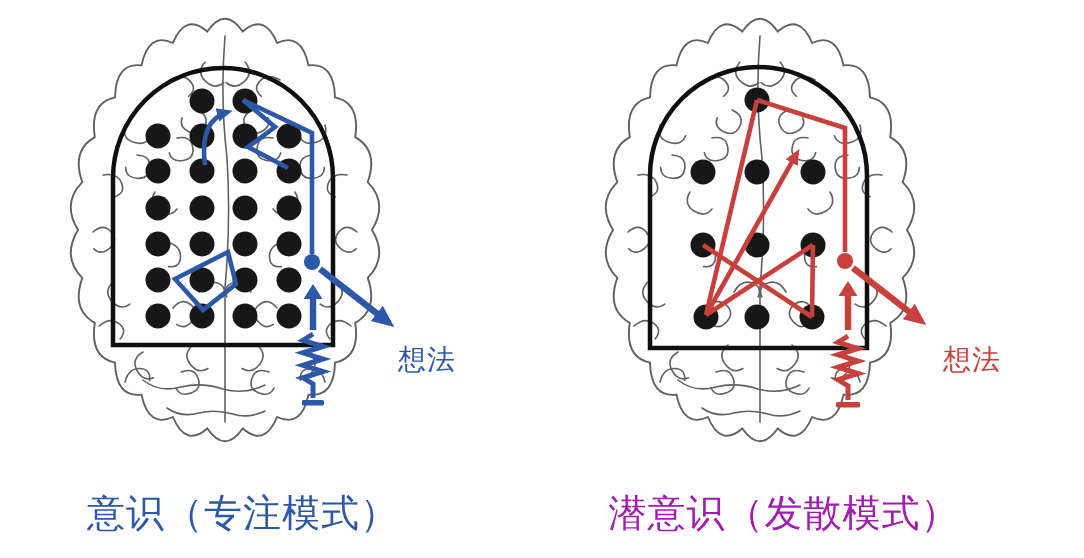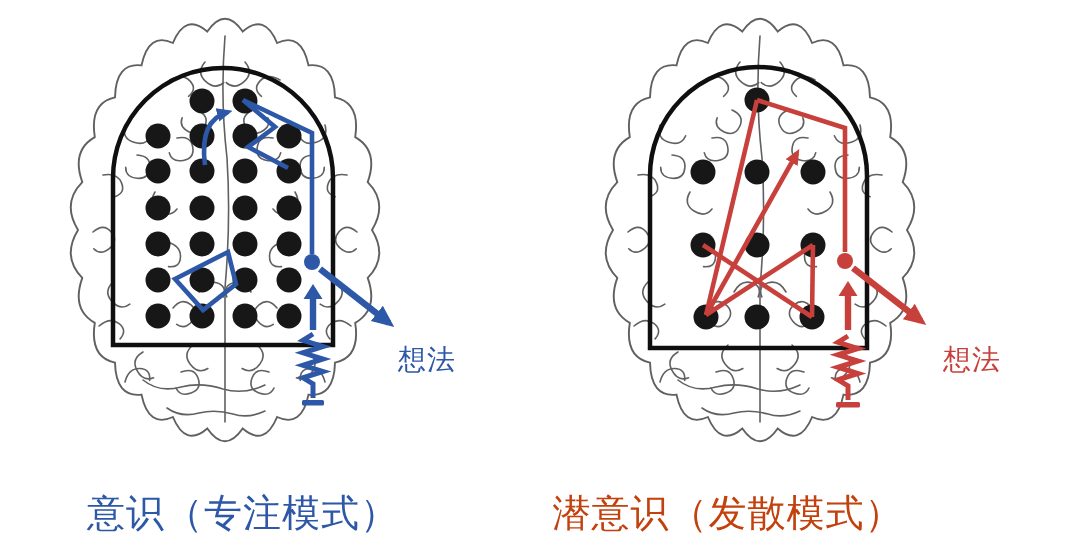--- a/index.html
+++ b/index.html
@@ -8,21 +8,21 @@
     font-family:"Liberation Sans","DejaVu Sans",sans-serif;
   }
   .panel-svg{position:absolute;top:0;}
   #svg-focused{left:0;}
   #svg-diffuse{left:544px;}
   .caption{
     position:absolute;top:488px;transform:translateX(-50%);
     font-size:38px;font-weight:500;letter-spacing:1px;white-space:nowrap;
   }
   #caption-focused{left:243px;color:#2d57a7;}
-  #caption-diffuse{left:728px;color:#c2410c;}
+  #caption-diffuse{left:784px;color:#a21caf;}
   svg text{font-family:"Liberation Sans","DejaVu Sans",sans-serif;}
 </style>
 </head>
 <body>
 
 <div class="canvas">
   <svg id="svg-focused" class="panel-svg" width="540" height="470" viewBox="0 0 540 470">
       <defs>
         <marker id="ah-focused" viewBox="0 0 10 10" refX="7" refY="5" markerWidth="3.4" markerHeight="3.4" orient="auto">
           <path d="M0,0.6 L10,5 L0,9.4 Z" fill="#2d57a7"></path>

